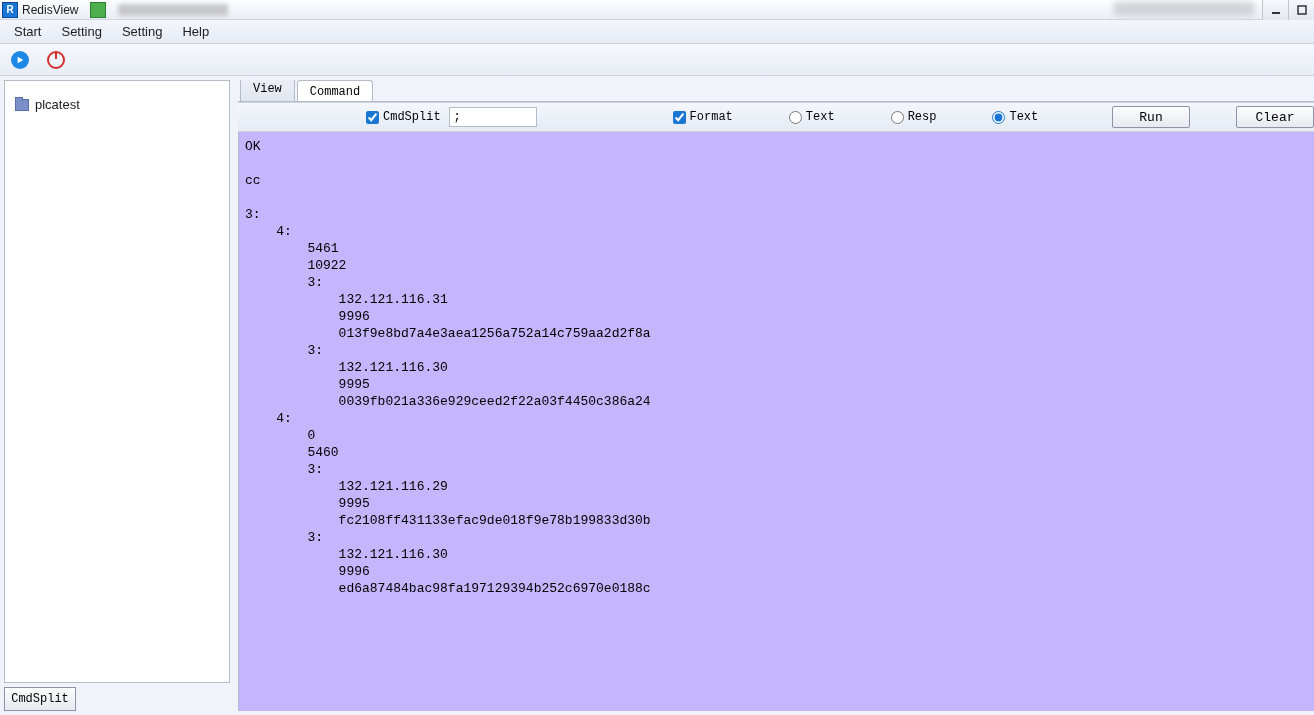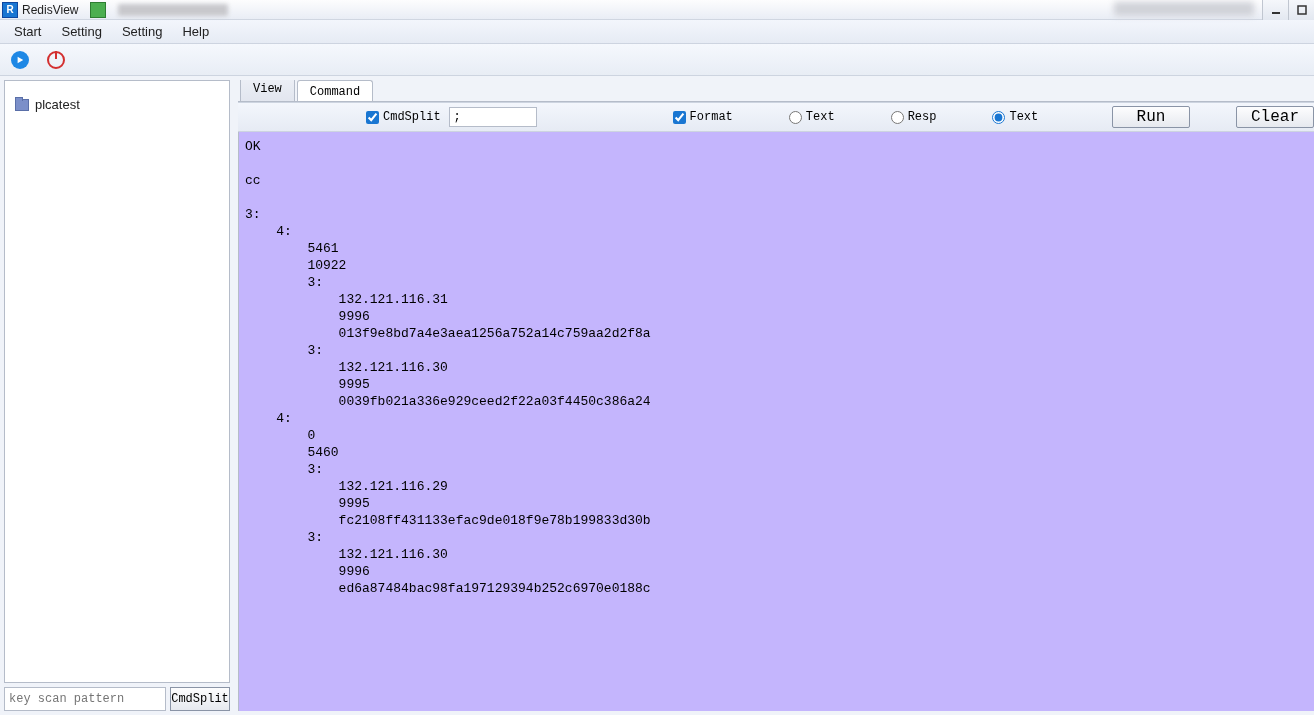--- a/index.html
+++ b/index.html
@@ -148,21 +148,21 @@
     .spacer-lg { width: 120px; }
     .chk { width: 13px; height: 13px; accent-color: #1976d2; }
     .split-input {
       width: 88px; height: 20px; border: 1px solid #b5bcc9; background:#fff;
       font-family: "Courier New", monospace; font-size: 12px; padding: 0 4px;
     }
     .radio { accent-color: #1976d2; }
     .btn {
       height: 22px; width: 78px; border: 1px solid #8a94a6;
       background: linear-gradient(to bottom, #fdfdfe, #e6e9ef);
-      font-family: "Courier New", monospace; font-size: 16px;
+      font-family: "Courier New", monospace; font-size: 13px;
       cursor: pointer; border-radius: 2px;
     }
     .output {
       flex: 1; background: #c4b5fd; border-left: 1px solid #b5bcc9;
       padding: 6px 6px; overflow: auto;
       font-family: "Courier New", monospace; font-size: 13px;
       color: #000; line-height: 17px; white-space: pre;
     }
     .flex-gap { flex: 1; }
     label.inline { display:flex; align-items:center; gap:4px; }
@@ -216,21 +216,20 @@
 
 <div class="main">
   <div class="sidebar">
     <div class="tree">
       <div class="tree-item">
         <div class="tree-icon"></div>
         <span>plcatest</span>
       </div>
     </div>
     <div class="sidebar-bottom">
-      <input class="pattern-input" placeholder="key scan pattern" style="">
       <button class="refresh-btn">CmdSplit</button>
     </div>
   </div>
 
   <div class="content">
     <div class="tabs">
       <div class="tab">View</div>
       <div class="tab active">Command</div>
     </div>
     <div class="controls-bar">

